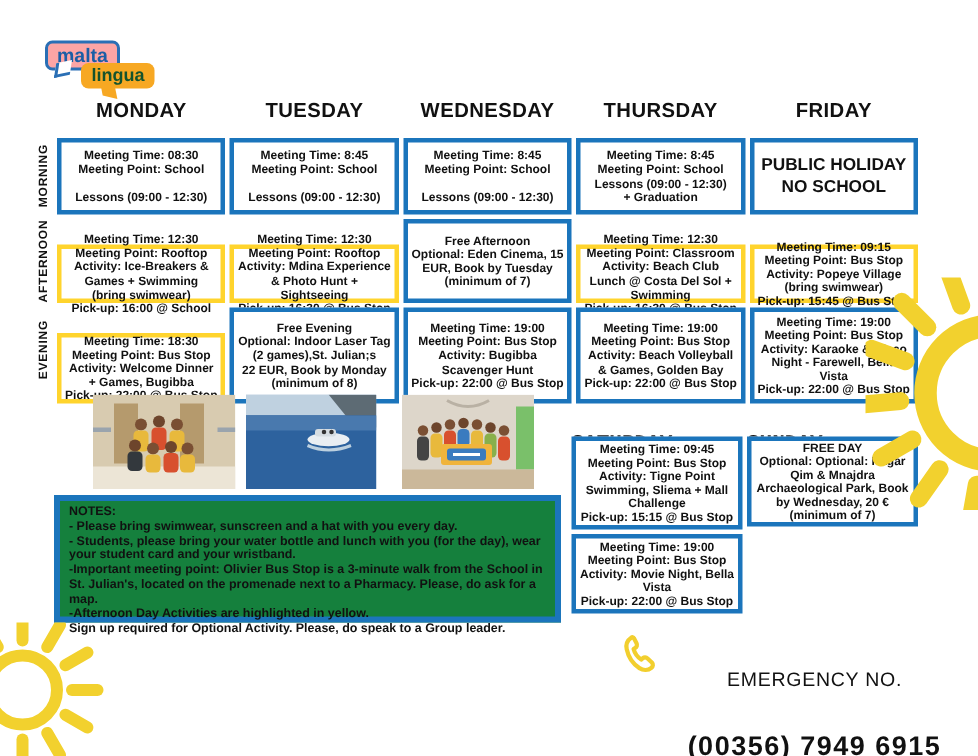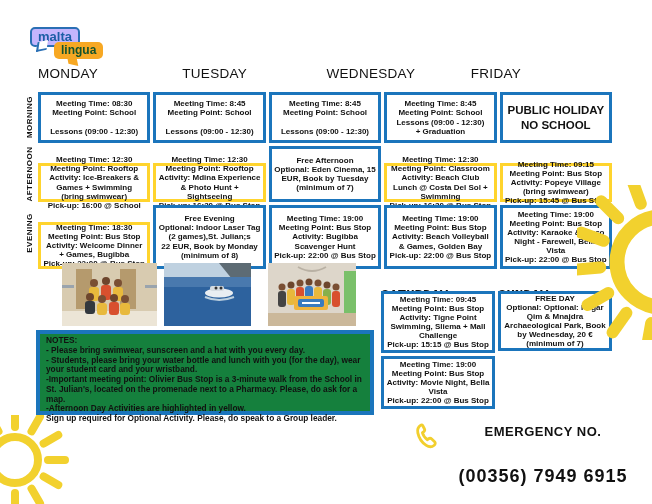--- a/index.html
+++ b/index.html
@@ -1,34 +1,34 @@
 <!DOCTYPE html>
 <html><head>
 <meta charset="utf-8">
 <style>
   * { margin:0; padding:0; box-sizing:border-box; }
   body { background:#888; font-family:"Liberation Sans", sans-serif; }
   .poster { position:relative; width:652px; height:504px; background:#ffffff; overflow:hidden; margin:0 auto; color:#111; }
 
   
   .logo { position:absolute; left:30px; top:27px; width:90px; height:40px; }
-  .logo .malta { position:absolute; left:0; top:0; background:#c4b5fd; border:2px solid #2a6fb5; border-radius:5px; color:#1b5ea6; font-weight:bold; font-size:13px; padding:0 6px 1px; z-index:1; }
+  .logo .malta { position:absolute; left:0; top:0; background:#fca5a5; border:2px solid #2a6fb5; border-radius:5px; color:#1b5ea6; font-weight:bold; font-size:13px; padding:0 6px 1px; z-index:1; }
   .logo .malta::after { content:""; position:absolute; left:5px; bottom:-6px; width:8px; height:8px; background:#fff; border-left:2px solid #2a6fb5; border-bottom:2px solid #2a6fb5; transform:skewX(-20deg) rotate(-12deg); }
   .logo .lingua { position:absolute; left:24px; top:15px; background:#f7a823; border-radius:5px; color:#14532d; font-weight:bold; font-size:12px; padding:1px 7px 2px; z-index:2; }
   .logo .lingua::after { content:""; position:absolute; left:14px; bottom:-6px; width:9px; height:9px; background:#f7a823; transform:skewX(25deg) rotate(15deg); }
 
   
   .title-block { position:absolute; left:233px; top:11px; width:300px; text-align:center; }
   .title-block .title { font-size:17px; font-weight:bold; letter-spacing:.4px; }
   .title-block .dates { font-size:16px; font-weight:bold; letter-spacing:1.5px; }
 
   
   .days-row, .grid-row { position:absolute; left:38px; width:574px; display:flex; gap:3px; }
   .days-row { top:66px; }
-  .day-h { flex:1; font-size:13.5px; font-weight:normal; letter-spacing:.3px; }
+  .day-h { flex:1; text-align:center; font-size:13.5px; font-weight:bold; letter-spacing:.3px; }
 
   .grid-row .cell { flex:1; }
   .cell { border:3px solid #1b75bc; background:#fff; display:flex; align-items:center; justify-content:center; text-align:center; font-size:8px; font-weight:bold; line-height:1.14; white-space:pre-line; padding:1px 2px; color:#111; }
   .cell.yellow { border-color:#ffd42d;margin-top:17px; }
   .cell.big { font-size:11.5px; line-height:1.25; }
 
   .time-label { position:absolute; left:29px; font-size:8px; font-weight:bold; transform:translate(-50%,-50%) rotate(-90deg); transform-origin:center; letter-spacing:.5px; }
 
   
   .photo { position:absolute; top:263px; height:63px; overflow:hidden; }
@@ -36,21 +36,21 @@
 
   
   .wk-header { position:absolute; width:114px; text-align:left; font-size:14px; font-weight:bold; top:288px;font-family:Liberation Mono, monospace; }
   .wk-cell { position:absolute; width:114px; }
 
   
   .notes { position:absolute; left:36px; top:330px; width:338px; height:85px; border:4px solid #1b75bc; background:#15803d; font-size:8.3px; font-weight:bold; line-height:1.18; padding:2px 6px; white-space:pre-line; }
 
   
   .emergency-text { position:absolute; left:448px; top:424px; width:190px; text-align:center; }
-  .emergency-text .lab { font-size:13px; font-weight:bold; letter-spacing:.5px; }
+  .emergency-text .lab { font-size:13px; font-weight:normal; letter-spacing:.5px;margin-top:21px; }
   .emergency-text .num { font-size:18px; font-weight:bold; letter-spacing:1px;margin-top:27px; }
   .phone-icon { position:absolute; left:411px; top:423px; width:30px; height:30px; }
 
   .sun-right { position:absolute; right:0; top:185px; width:75px; height:155px; }
   .sun-bl { position:absolute; left:0; top:415px; width:110px; height:89px; }
 </style>
 </head>
 <body>
 
 <div class="poster">
@@ -58,20 +58,21 @@
   <div class="logo">
     <span class="malta">malta</span>
     <span class="lingua">lingua</span>
   </div>
 
 
   <div class="days-row">
     <div class="day-h">MONDAY</div>
     <div class="day-h">TUESDAY</div>
     <div class="day-h">WEDNESDAY</div>
+    <div class="day-h">THURSDAY</div>
     <div class="day-h">FRIDAY</div>
   </div>
 
   <div class="time-label" style="top:117px">MORNING</div>
   <div class="time-label" style="top:174px">AFTERNOON</div>
   <div class="time-label" style="top:233px">EVENING</div>
 
   <div class="grid-row" style="top:92px;height:51px">
     <div class="cell">Meeting Time: 08:30
 Meeting Point: School

